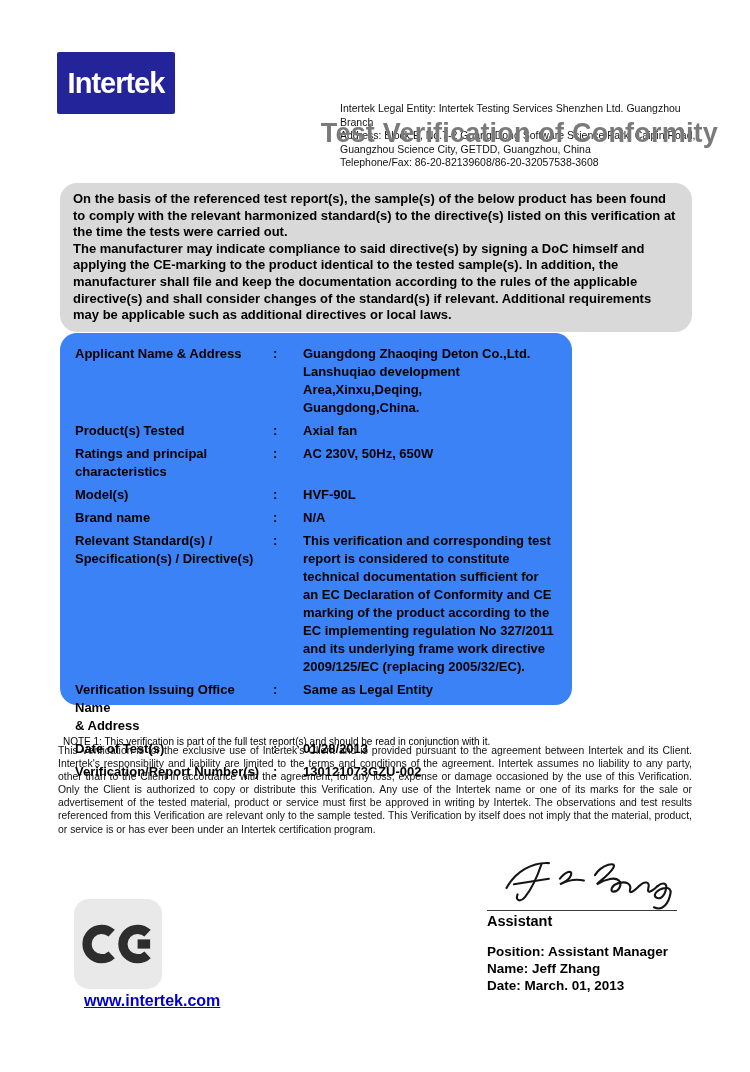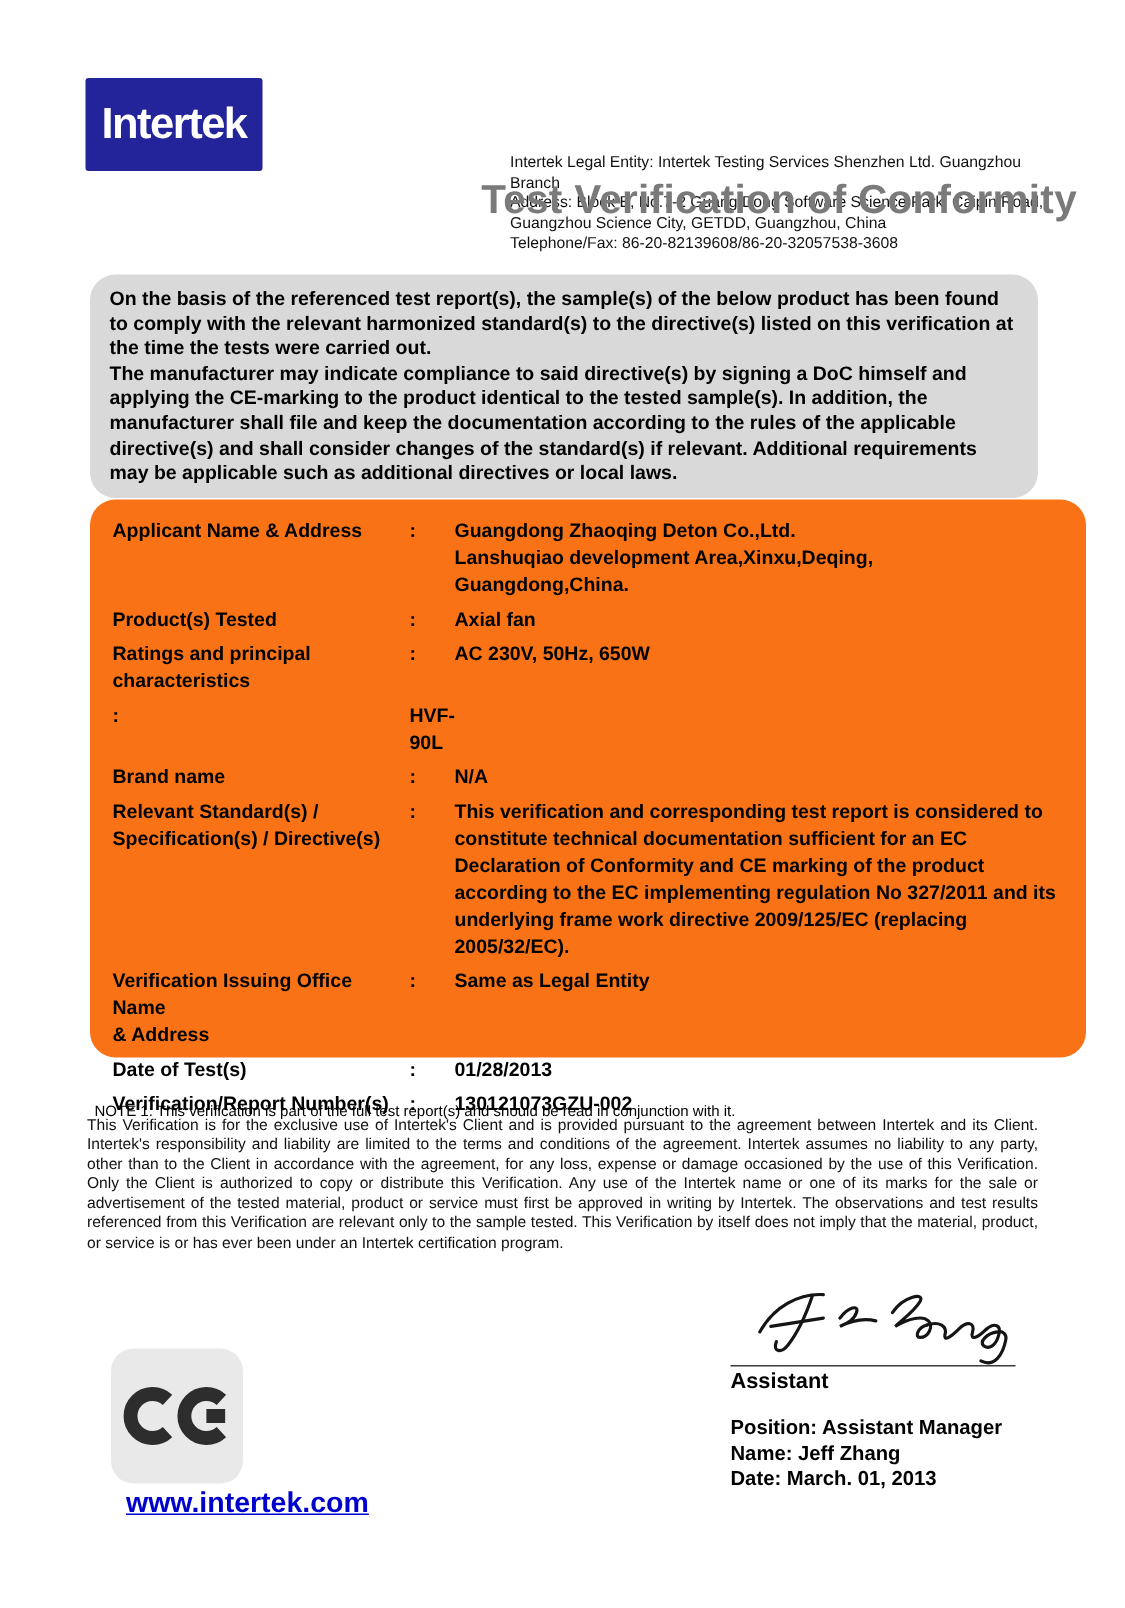--- a/index.html
+++ b/index.html
@@ -22,43 +22,43 @@
     position:absolute;left:0;top:118px;width:718px;text-align:right;
     font-size:27px;font-weight:bold;color:#7a7a7a;letter-spacing:0.2px;
   }
   
   .intro-box{
     position:absolute;left:60px;top:183px;width:632px;box-sizing:border-box;
     background:#d9d9d9;border-radius:17px;padding:8px 13px;
     font-size:13px;font-weight:bold;line-height:16.6px;color:#000;
   }
   .details-box{
-    position:absolute;left:60px;top:333px;width:664px;height:372px;box-sizing:border-box;
-    background:#f97316;border-radius:17px;padding:12px 15px;
+    position:absolute;left:60px;top:333px;width:512px;height:372px;box-sizing:border-box;
+    background:#3b82f6;border-radius:17px;padding:12px 15px;
     font-size:13px;font-weight:bold;line-height:18px;
   }
   .drow{display:grid;grid-template-columns:198px 30px 1fr;margin-bottom:5px;}
   .dlbl,.dval{white-space:pre-line;}
   
   .note{
     position:absolute;left:63px;top:736px;width:625px;
     font-size:10px;font-weight:normal;
   }
   .disclaimer{
     position:absolute;left:58px;top:744px;width:634px;
     font-size:10.4px;line-height:13.1px;text-align:justify;color:#111;
   }
   
   .ce-box{
     position:absolute;left:74px;top:899px;width:88px;height:90px;
     background:#e9e9e9;border-radius:15px;display:flex;align-items:center;justify-content:center;
   }
   .website{
     position:absolute;left:84px;top:992px;
-    font-size:19px;font-weight:bold;color:#0000cc;text-decoration:underline;cursor:pointer;
+    font-size:16px;font-weight:bold;color:#0000cc;text-decoration:underline;cursor:pointer;
   }
   .sig-block{position:absolute;left:487px;top:853px;width:195px;}
   .sig-scribble{display:block;margin-left:14px;overflow:visible;}
   .sig-line{border-top:1.6px solid #3a3a3a;width:190px;}
   .sig-label{font-size:14.5px;font-weight:bold;padding-top:2px;}
   .sig-names{margin-top:14px;font-size:13.5px;font-weight:bold;line-height:17px;}
 </style>
 </head>
 <body>
 
@@ -92,20 +92,21 @@
       <span class="dsep">:</span>
       <span class="dval">Axial fan</span>
     </div>
     <div class="drow">
       <span class="dlbl">Ratings and principal
 characteristics</span>
       <span class="dsep">:</span>
       <span class="dval">AC 230V, 50Hz, 650W</span>
     </div>
     <div class="drow">
+      <span class="dlbl">Model(s)</span>
       <span class="dsep">:</span>
       <span class="dval">HVF-90L</span>
     </div>
     <div class="drow">
       <span class="dlbl">Brand name</span>
       <span class="dsep">:</span>
       <span class="dval">N/A</span>
     </div>
     <div class="drow">
       <span class="dlbl">Relevant Standard(s) /

